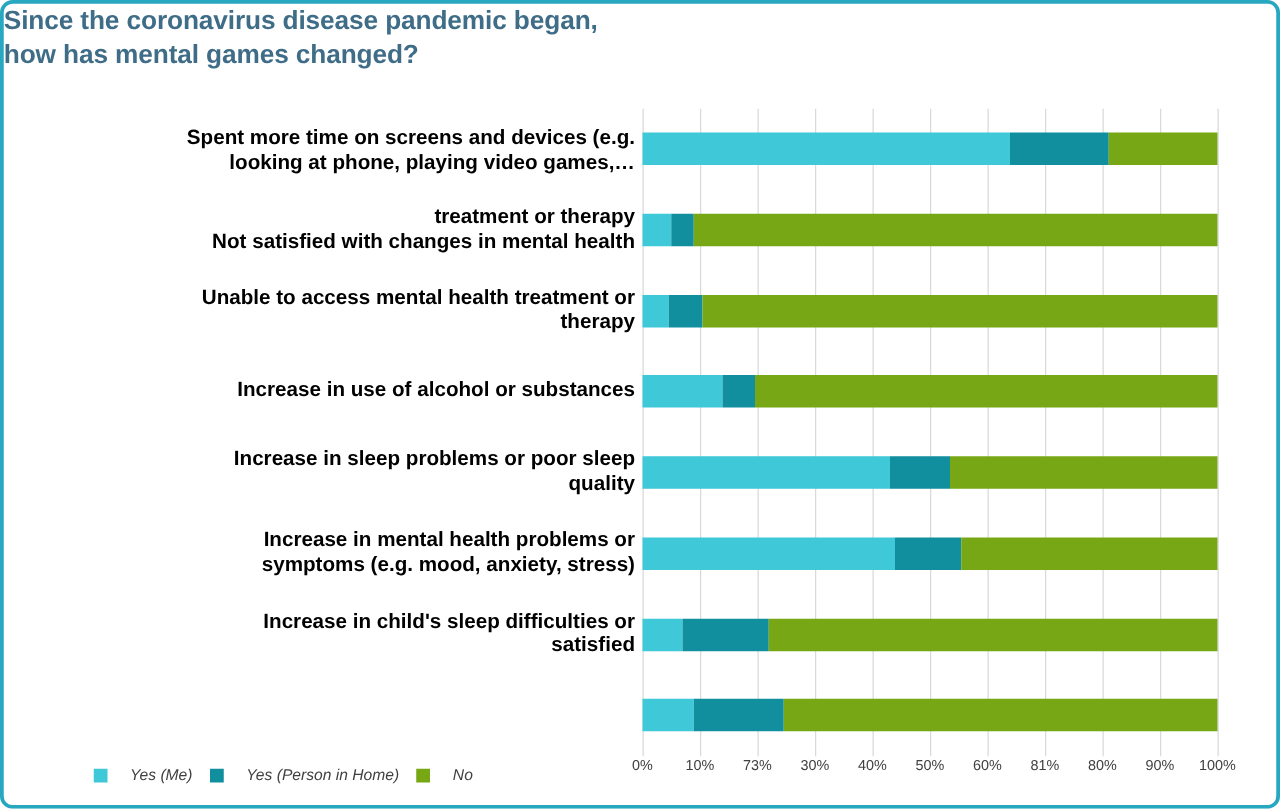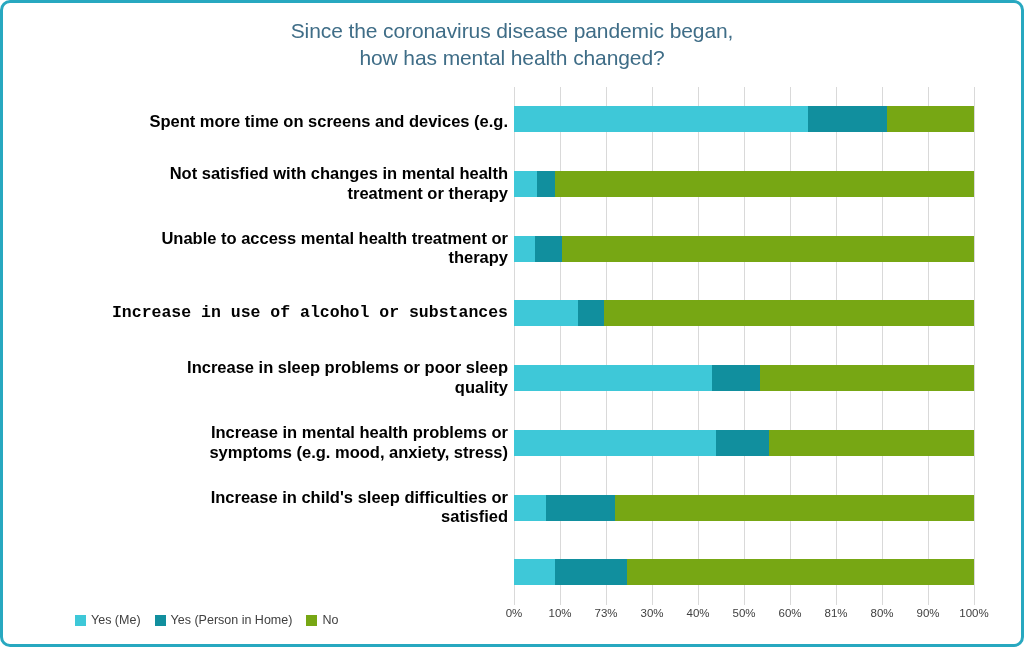--- a/index.html
+++ b/index.html
@@ -14,26 +14,24 @@
     position: relative;
     width: 1024px;
     height: 647px;
     box-sizing: border-box;
     border: 3px solid #28a8c0;
     border-radius: 10px;
     background: #ffffff;
     overflow: hidden;
   }
   #title {
-    text-align: center;
     color: #3f6d87;
     font-size: 21px;
-    font-weight: normal;
+    font-weight: bold;
     line-height: 1.30;
-    padding-top: 14px;
     letter-spacing: -0.1px;
   }
   #plot-area {
     position: absolute;
     left: 0;
     top: 84px;
     width: 1024px;
     height: 530px;
   }
   
@@ -104,87 +102,89 @@
     top: 610px;
     display: flex;
     align-items: center;
     gap: 14px;
     font-size: 12.5px;
     color: #404040;
   }
   .legend-item {
     display: flex;
     align-items: center;
-    gap: 5px;
+    gap: 18px;
+    font-style: italic;
   }
   .swatch {
     width: 11px;
     height: 11px;
     display: inline-block;
   }
 </style>
 </head>
 <body>
 
 <div id="page">
 
   <div id="title">
     <div>Since the coronavirus disease pandemic began,</div>
-    <div>how has mental health changed?</div>
+    <div>how has mental games changed?</div>
   </div>
 
   <div id="plot-area">
     <div id="grid-wrap">
         <div class="gridline" style="left: 0px; height: 518px;"></div>
         <div class="gridline" style="left: 46px; height: 518px;"></div>
         <div class="gridline" style="left: 92px; height: 518px;"></div>
         <div class="gridline" style="left: 138px; height: 518px;"></div>
         <div class="gridline" style="left: 184px; height: 518px;"></div>
         <div class="gridline" style="left: 230px; height: 518px;"></div>
         <div class="gridline" style="left: 276px; height: 518px;"></div>
         <div class="gridline" style="left: 322px; height: 518px;"></div>
         <div class="gridline" style="left: 368px; height: 518px;"></div>
         <div class="gridline" style="left: 414px; height: 518px;"></div>
         <div class="gridline" style="left: 460px; height: 518px;"></div>
       </div>
     <div id="rows">
         <div class="row" style="top: 0px; height: 64.75px;">
-          <div class="row-label" style="top: 25px;">
+          <div class="row-label" style="top: 14px;">
             <div>Spent more time on screens and devices (e.g.</div>
+            <div>looking at phone, playing video games,…</div>
           </div>
           <div class="bar-track" style="top: 19px;">
             <div class="seg me" style="left: 0px; width: 294.4px; background: rgb(62, 200, 216);"></div>
             <div class="seg home" style="left: 294.4px; width: 78.2px; background: rgb(17, 143, 158);"></div>
             <div class="seg no" style="left: 372.6px; width: 87.4px; background: rgb(119, 167, 20);"></div>
           </div>
         </div>
         <div class="row" style="top: 64.75px; height: 64.75px;">
           <div class="row-label" style="top: 12px;">
+            <div>treatment or therapy</div>
             <div>Not satisfied with changes in mental health</div>
-            <div>treatment or therapy</div>
           </div>
           <div class="bar-track" style="top: 19px;">
             <div class="seg me" style="left: 0px; width: 23px; background: rgb(62, 200, 216);"></div>
             <div class="seg home" style="left: 23px; width: 18.4px; background: rgb(17, 143, 158);"></div>
             <div class="seg no" style="left: 41.4px; width: 418.6px; background: rgb(119, 167, 20);"></div>
           </div>
         </div>
         <div class="row" style="top: 129.5px; height: 64.75px;">
           <div class="row-label" style="top: 12px;">
             <div>Unable to access mental health treatment or</div>
             <div>therapy</div>
           </div>
           <div class="bar-track" style="top: 19px;">
             <div class="seg me" style="left: 0px; width: 20.7px; background: rgb(62, 200, 216);"></div>
             <div class="seg home" style="left: 20.7px; width: 27.6px; background: rgb(17, 143, 158);"></div>
             <div class="seg no" style="left: 48.3px; width: 411.7px; background: rgb(119, 167, 20);"></div>
           </div>
         </div>
         <div class="row" style="top: 194.25px; height: 64.75px;">
-          <div class="row-label" style="top: 22px; font-family: Liberation Mono, monospace;">
+          <div class="row-label" style="top: 22px;">
             <div>Increase in use of alcohol or substances</div>
           </div>
           <div class="bar-track" style="top: 19px;">
             <div class="seg me" style="left: 0px; width: 64.4px; background: rgb(62, 200, 216);"></div>
             <div class="seg home" style="left: 64.4px; width: 25.3px; background: rgb(17, 143, 158);"></div>
             <div class="seg no" style="left: 89.7px; width: 370.3px; background: rgb(119, 167, 20);"></div>
           </div>
         </div>
         <div class="row" style="top: 259px; height: 64.75px;">
           <div class="row-label" style="top: 12px;">

